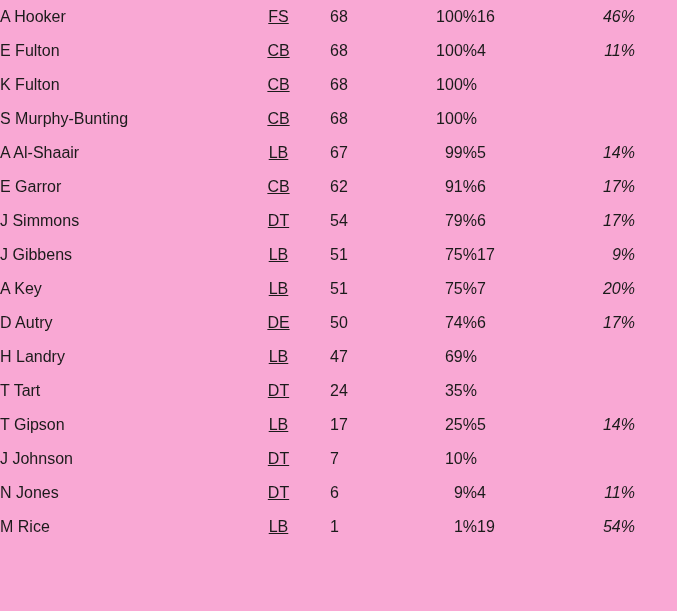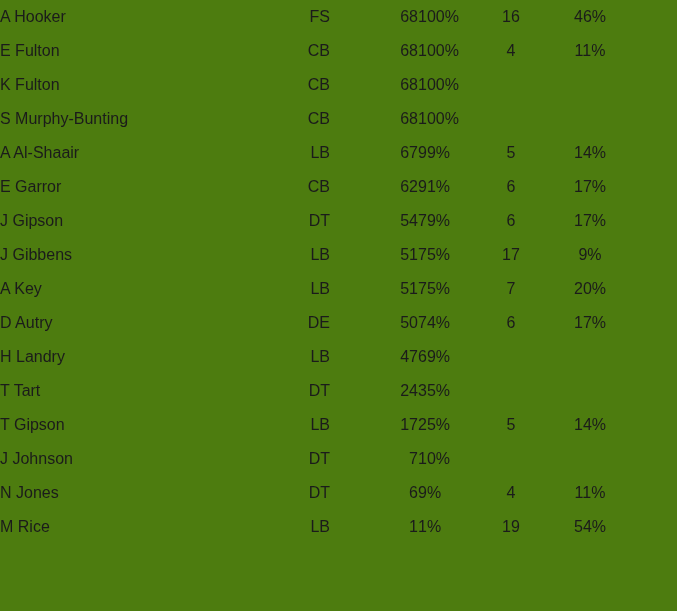--- a/index.html
+++ b/index.html
@@ -4,43 +4,43 @@
 <style>
   html, body {
     margin: 0;
     padding: 0;
     background: #ffffff;
   }
   .page {
     width: 677px;
     height: 611px;
     overflow: hidden;
-    background: #4d7c0f;
+    background: #f9a8d4;
     font-family: "Liberation Sans", "DejaVu Sans", sans-serif;
   }
   table.snap-table {
     border-collapse: collapse;
     table-layout: fixed;
     width: 635px;
   }
   table.snap-table td {
     height: 34px;
     padding: 0;
     font-size: 16px;
     line-height: 34px;
     color: #1b1b1b;
     white-space: nowrap;
     overflow: hidden;
   }
   td.col-player   { width: 227px; text-align: left; padding-left: 10px; }
-  td.col-position { width: 103px; text-align: right; }
-  td.col-snaps    { width: 88px;  text-align: right; }
-  td.col-snap_pct { width: 59px;  }
-  td.col-st       { width: 68px;  text-align: center; }
-  td.col-st_pct   { width: 90px;  text-align: center; }
+  td.col-position { width: 103px; text-align: center; text-decoration: underline; }
+  td.col-snaps    { width: 88px;  }
+  td.col-snap_pct { width: 59px;  text-align: right; }
+  td.col-st       { width: 68px;  text-align: left; }
+  td.col-st_pct   { width: 90px;  text-align: right; font-style: italic; }
 </style>
 </head>
 <body>
 
 <div class="page">
   <table class="snap-table">
     <tbody>
         <tr>
           <td class="col-player">A Hooker</td>
           <td class="col-position">FS</td>
@@ -83,21 +83,21 @@
         </tr>
         <tr>
           <td class="col-player">E Garror</td>
           <td class="col-position">CB</td>
           <td class="col-snaps">62</td>
           <td class="col-snap_pct">91%</td>
           <td class="col-st">6</td>
           <td class="col-st_pct">17%</td>
         </tr>
         <tr>
-          <td class="col-player">J Gipson</td>
+          <td class="col-player">J Simmons</td>
           <td class="col-position">DT</td>
           <td class="col-snaps">54</td>
           <td class="col-snap_pct">79%</td>
           <td class="col-st">6</td>
           <td class="col-st_pct">17%</td>
         </tr>
         <tr>
           <td class="col-player">J Gibbens</td>
           <td class="col-position">LB</td>
           <td class="col-snaps">51</td>

